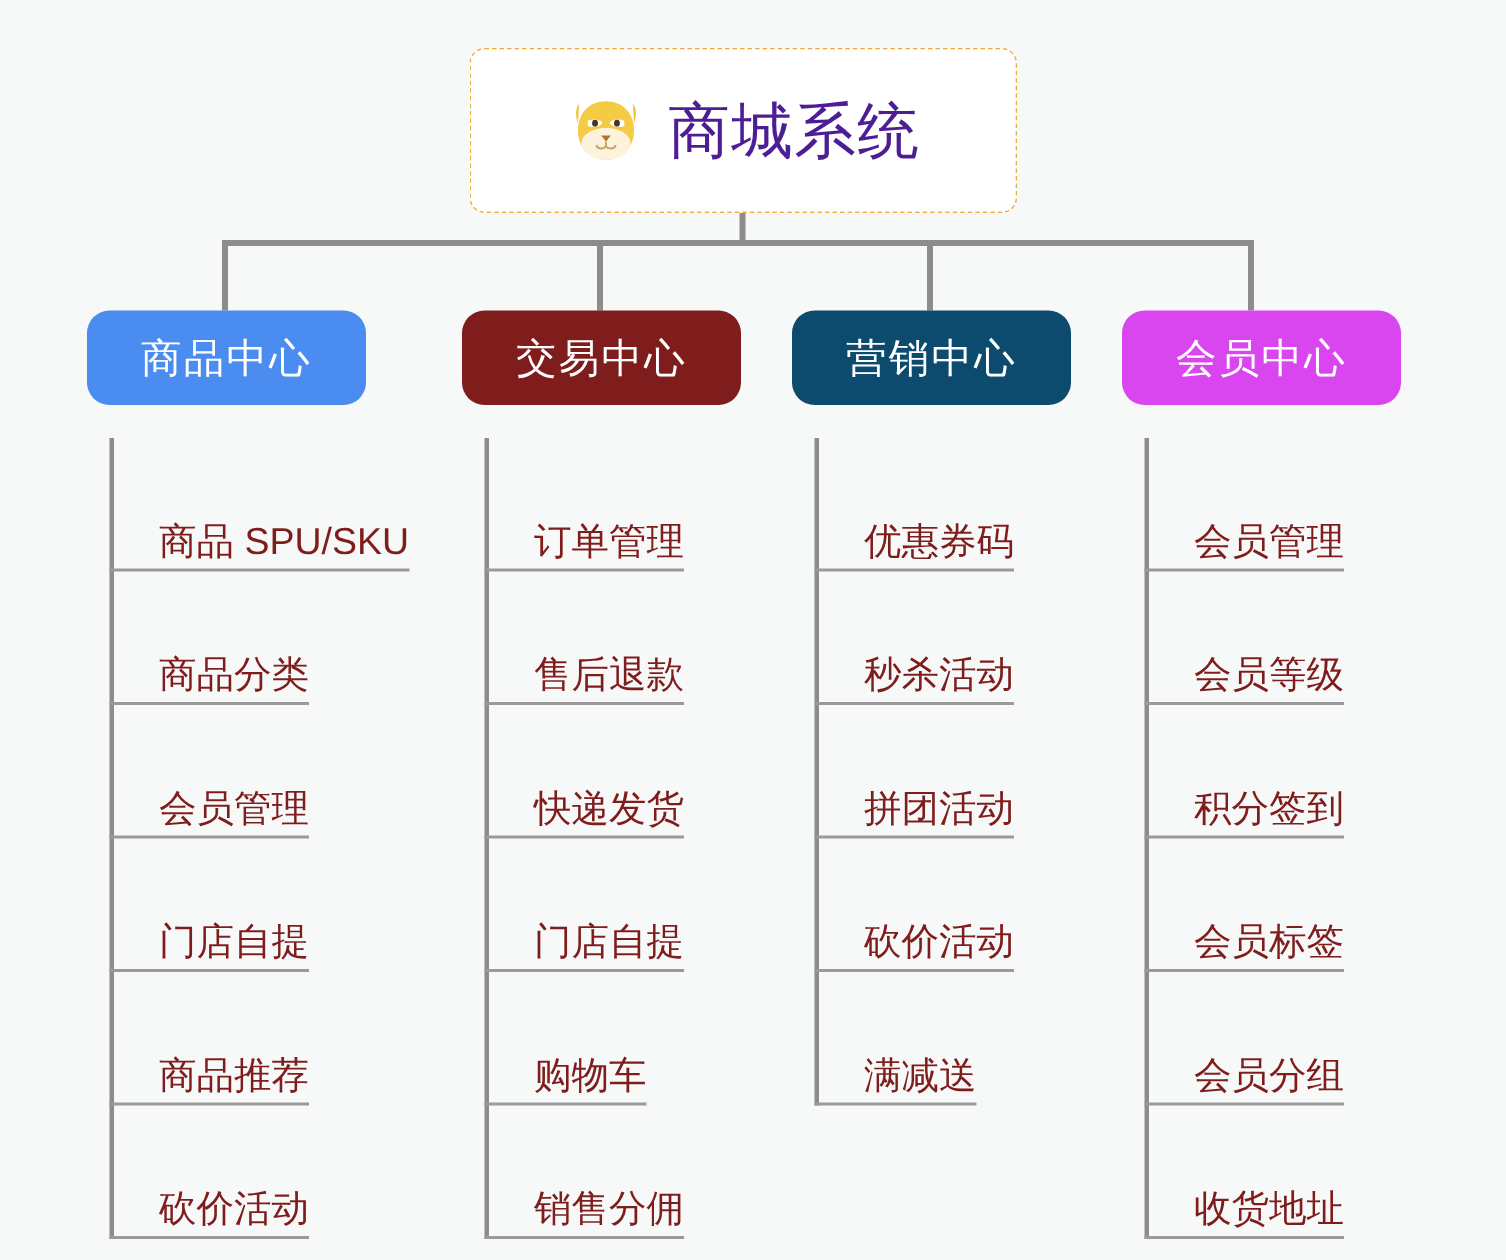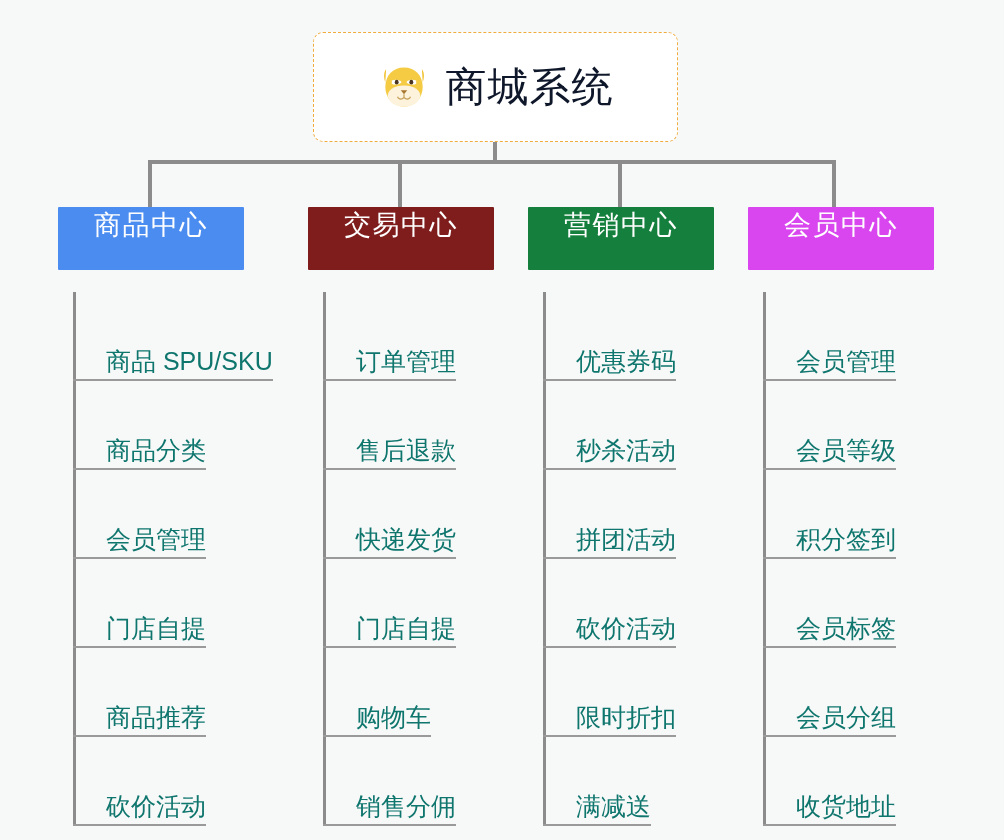--- a/index.html
+++ b/index.html
@@ -37,21 +37,21 @@
 
   .root-icon {
     width: 52px;
     height: 52px;
     flex: 0 0 auto;
     display: block;
   }
 
   .root-title {
     font-size: 41px;
-    color: #0f172a;
+    color: #4c1d95;
     line-height: 1;
     letter-spacing: 1px;
     white-space: nowrap;
   }
 
   
   .conn {
     position: absolute;
     background: #8c8c8c;
   }
@@ -76,22 +76,23 @@
   
   .column {
     position: absolute;
     top: 207px;
     width: 186px;
   }
 
   .col-header {
     width: 186px;
     height: 63px;
-    border-radius: 1px;
+    border-radius: 15px;
     display: flex;
+    align-items: center;
     justify-content: center;
     color: #ffffff;
     font-size: 27px;
     letter-spacing: 1.5px;
     white-space: nowrap;
   }
 
   
   .leaf-list {
     position: relative;
@@ -122,21 +123,21 @@
     bottom: 0;
     height: 2px;
     background: #9a9a9a;
   }
 
   .leaf-label {
     position: relative;
     padding-left: 33px;
     padding-bottom: 6px;
     font-size: 25px;
-    color: #0f766e;
+    color: #7f1d1d;
     line-height: 1.1;
     white-space: nowrap;
   }
 </style>
 </head>
 <body>
 
 <div id="chart">
 
   <div class="root-node">
@@ -224,43 +225,39 @@
         <span class="leaf-underline" style="width: 108px;"></span>
       </div>
       <div class="leaf">
         <span class="leaf-label">销售分佣</span>
         <span class="leaf-underline" style="width: 133px;"></span>
       </div>
     </div>
   </div>
 
   <div class="column" style="left:528px;">
-    <div class="col-header" style="background: #15803d;">
+    <div class="col-header" style="background: #0c4a6e;">
       <span>营销中心</span>
     </div>
     <div class="leaf-list">
       <div class="spine"></div>
       <div class="leaf">
         <span class="leaf-label">优惠券码</span>
         <span class="leaf-underline" style="width: 133px;"></span>
       </div>
       <div class="leaf">
         <span class="leaf-label">秒杀活动</span>
         <span class="leaf-underline" style="width: 133px;"></span>
       </div>
       <div class="leaf">
         <span class="leaf-label">拼团活动</span>
         <span class="leaf-underline" style="width: 133px;"></span>
       </div>
       <div class="leaf">
         <span class="leaf-label">砍价活动</span>
-        <span class="leaf-underline" style="width: 133px;"></span>
-      </div>
-      <div class="leaf">
-        <span class="leaf-label">限时折扣</span>
         <span class="leaf-underline" style="width: 133px;"></span>
       </div>
       <div class="leaf">
         <span class="leaf-label">满减送</span>
         <span class="leaf-underline" style="width: 108px;"></span>
       </div>
     </div>
   </div>
 
   <div class="column" style="left:748px;">

